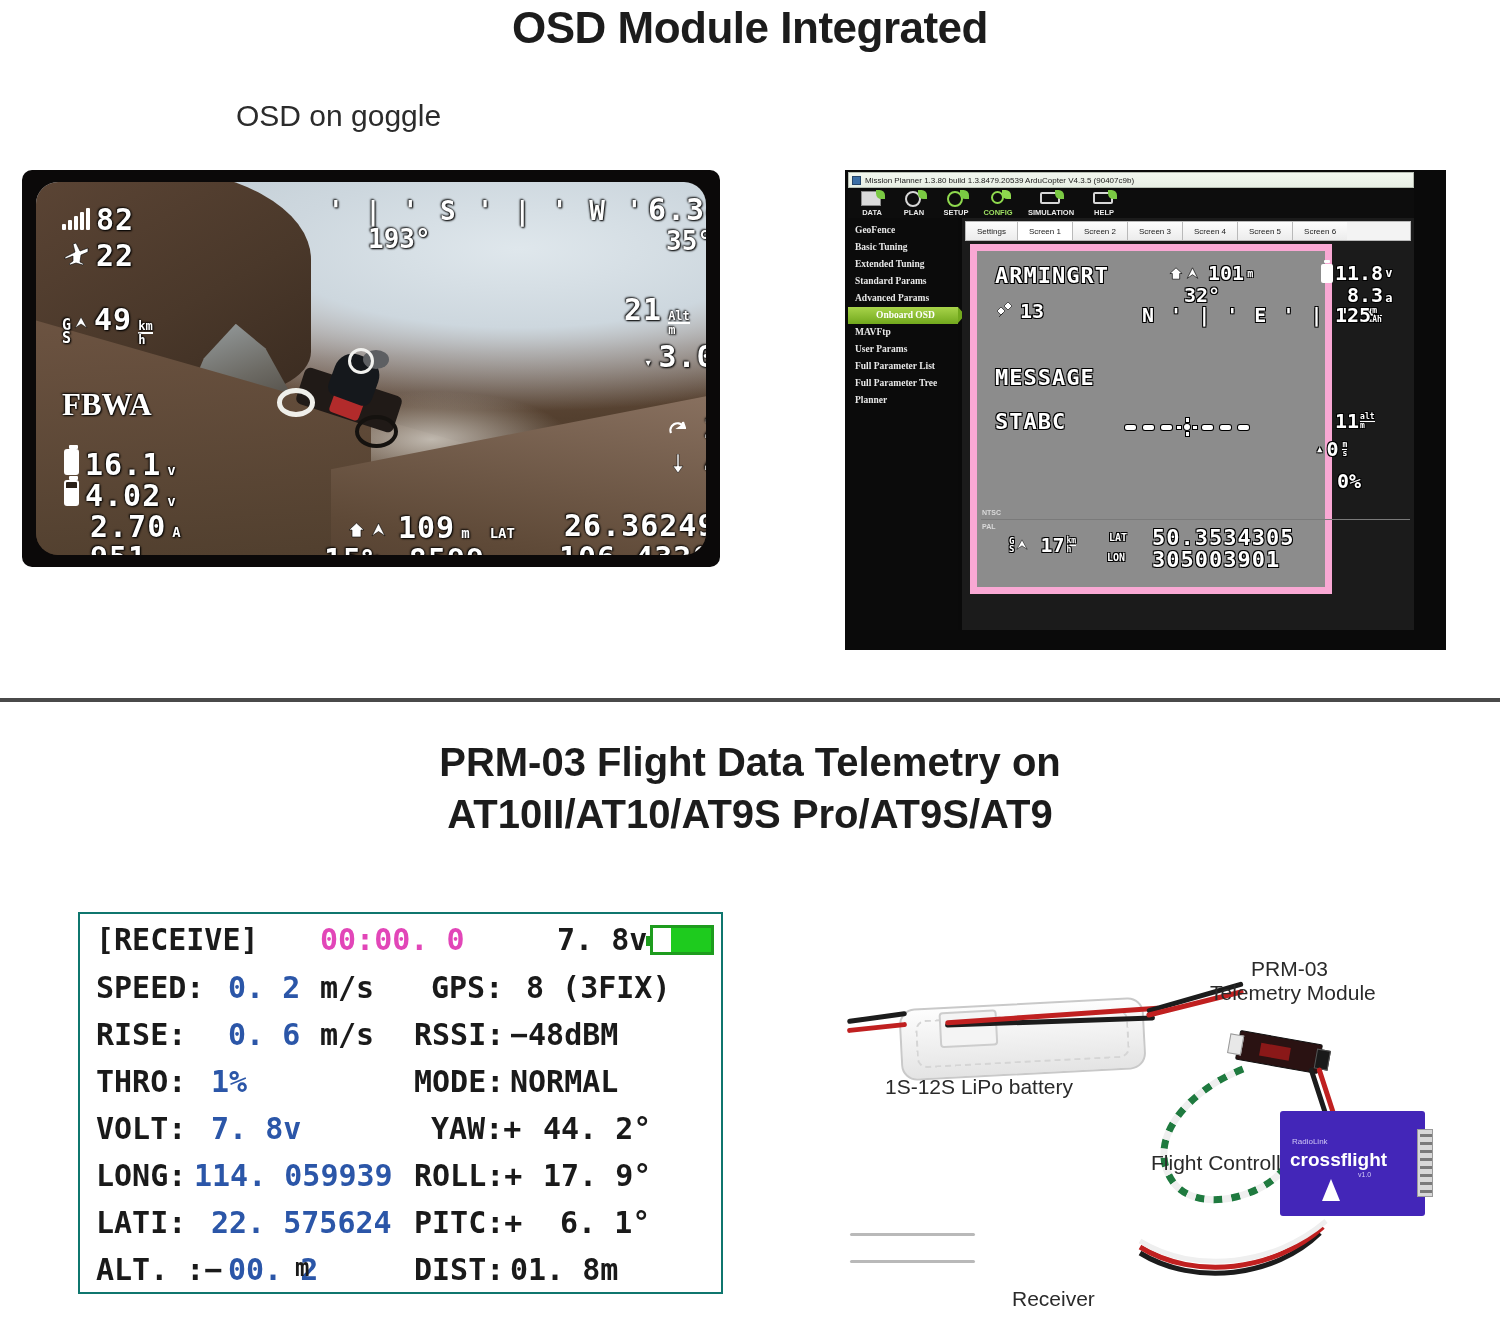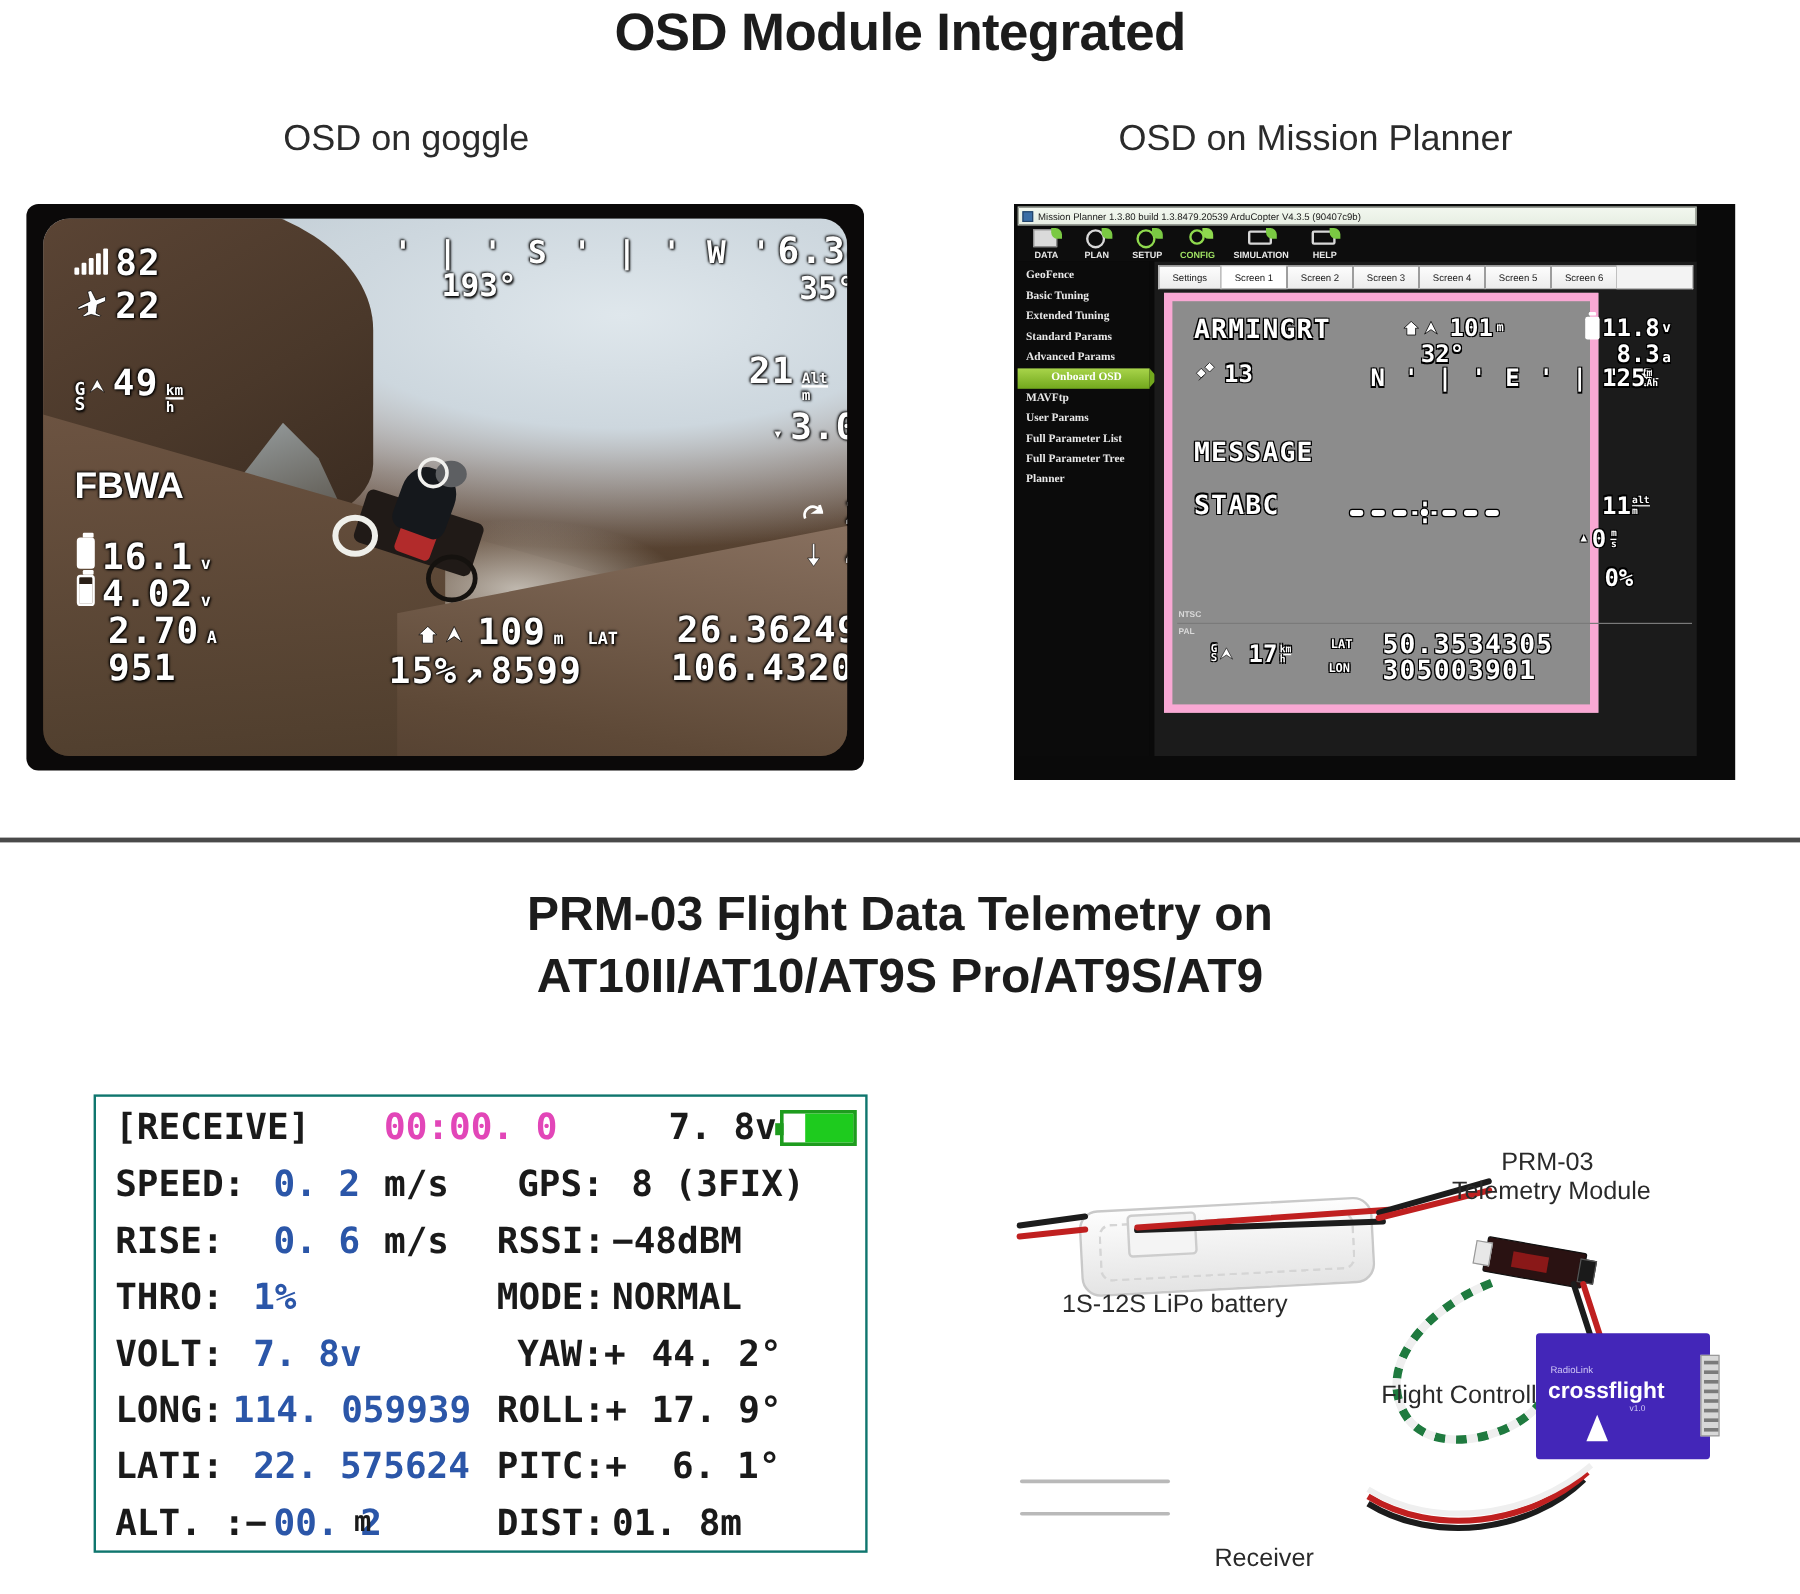--- a/index.html
+++ b/index.html
@@ -31,21 +31,21 @@
 
   
   .sec2-title {
     position:absolute; left:0; top:736px; width:1500px; text-align:center;
     font-size:40px; font-weight:bold; color:#1c1c1c; line-height:52px;
   }
   .sec2-title span { display:block; }
 
   
   .goggle {
-    position:absolute; left:22px; top:170px; width:698px; height:472px;
+    position:absolute; left:22px; top:170px; width:698px; height:397px;
     background:#0b0909; border-radius:10px; overflow:hidden;
   }
   .goggle-inner {
     position:absolute; left:14px; top:12px; right:14px; bottom:12px;
     border-radius:22px; overflow:hidden;
     background:
       radial-gradient(ellipse 120% 70% at 72% 18%, #dfe7ec 0%, #cdd7de 30%, rgba(180,170,160,0) 62%),
       linear-gradient(178deg, #b9c6cf 0%, #c9d2d6 16%, #a89288 30%, #6e5545 47%, #54402f 64%, #4b382a 80%, #3d2d21 100%);
   }
   
@@ -267,21 +267,20 @@
   .rx .pins i{position:absolute;right:0;width:20px;height:3px;background:#8f8f8f;}
   .ant { position:absolute; height:3px; background:#b9b9b9; border-radius:2px; }
 </style>
 </head>
 <body>
 
 <div class="page">
 
   <div class="main-title">OSD Module Integrated</div>
   <div class="sub-title" id="st-goggle">OSD on goggle</div>
-  <div class="sub-title" id="st-mp">OSD on Mission Planner</div>
 
   <div class="goggle">
     <div class="goggle-inner">
       <div class="terr2"></div>
       <div class="peak"></div>
       <div class="terr1"></div>
       <div class="dust"></div>
       <div class="terr3"></div>
       <div class="bike">
         <div class="body"></div>
@@ -319,21 +318,21 @@
           <svg width="14" height="14" viewBox="0 0 14 14" style="margin-left:-3px">
               <path d="M7 1 L13 12 L7 8 L1 12 Z" fill="#fff" stroke="#000" stroke-width="0.5"></path>
             </svg>
           <span class="big">49</span>
           <span class="stack2">
             <span class="top">km</span>
             <span class="bot">h</span>
           </span>
         </div>
         <div class="osd-row" style="left:26px; top:205px;">
-          <span style="font-size:31px;font-weight:bold;font-family:Liberation Sans, sans-serif;">FBWA</span>
+          <span style="font-size:31px;font-weight:bold;font-family:Liberation Serif, serif;">FBWA</span>
         </div>
 
         <div class="osd-row" style="left:28px; top:265px;">
           <span class="batt"></span>
           <span class="big">16.1</span>
           <span class="unit">v</span>
         </div>
         <div class="osd-row" style="left:28px; top:296px;">
           <span class="batt low"></span>
           <span class="big">4.02</span>

